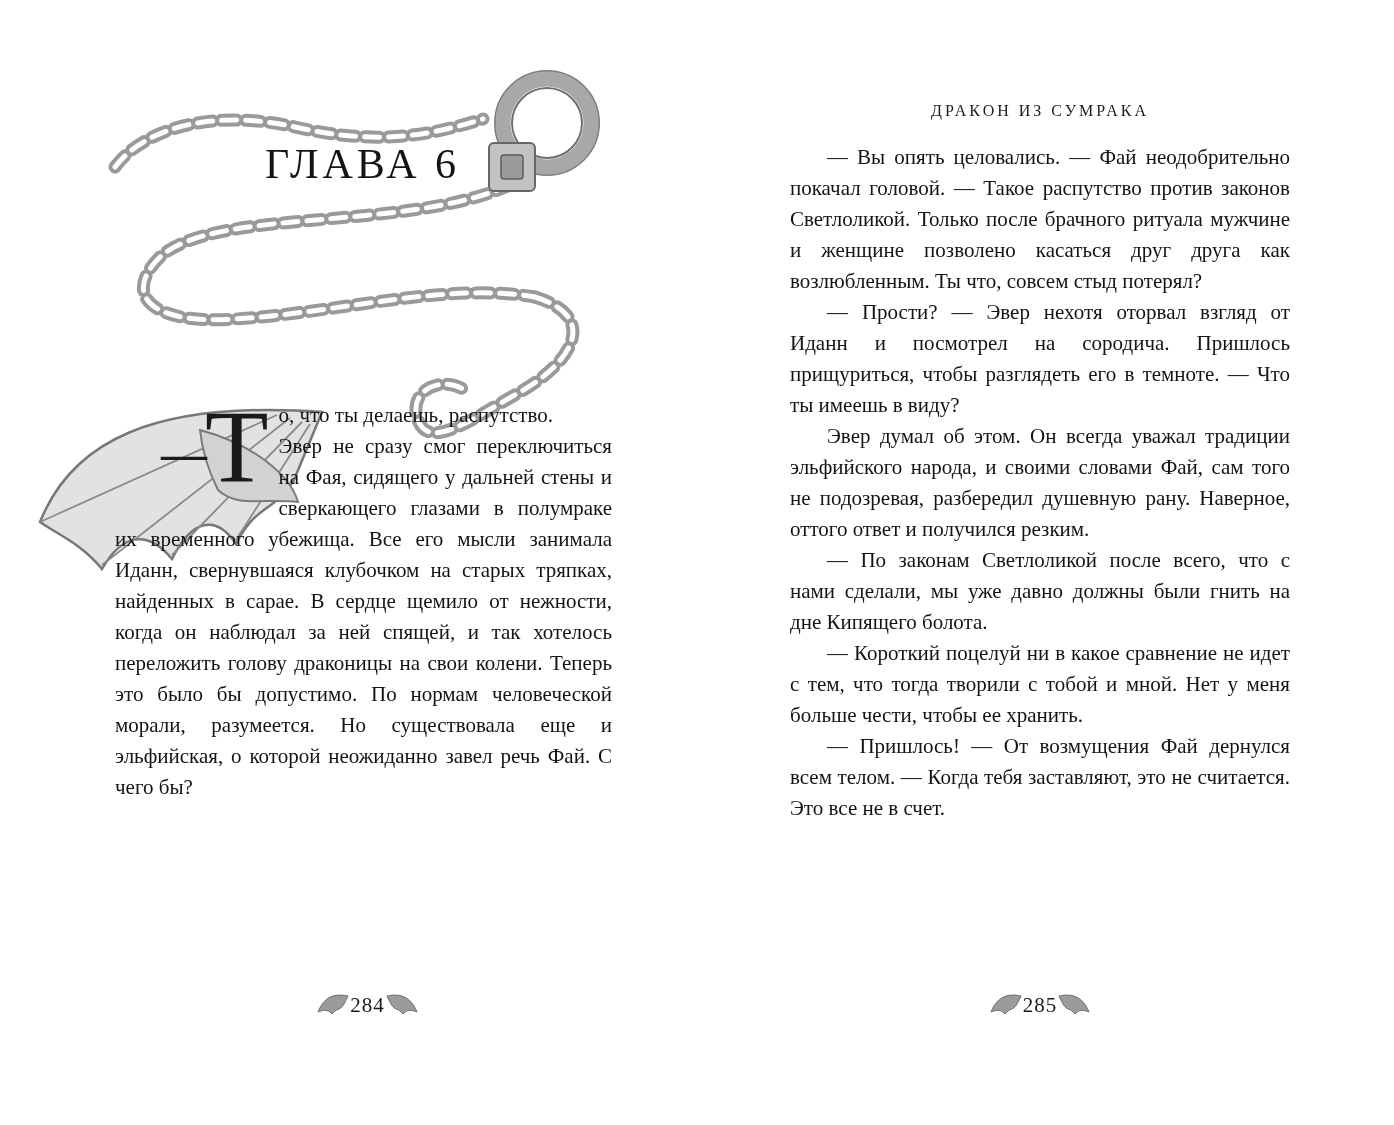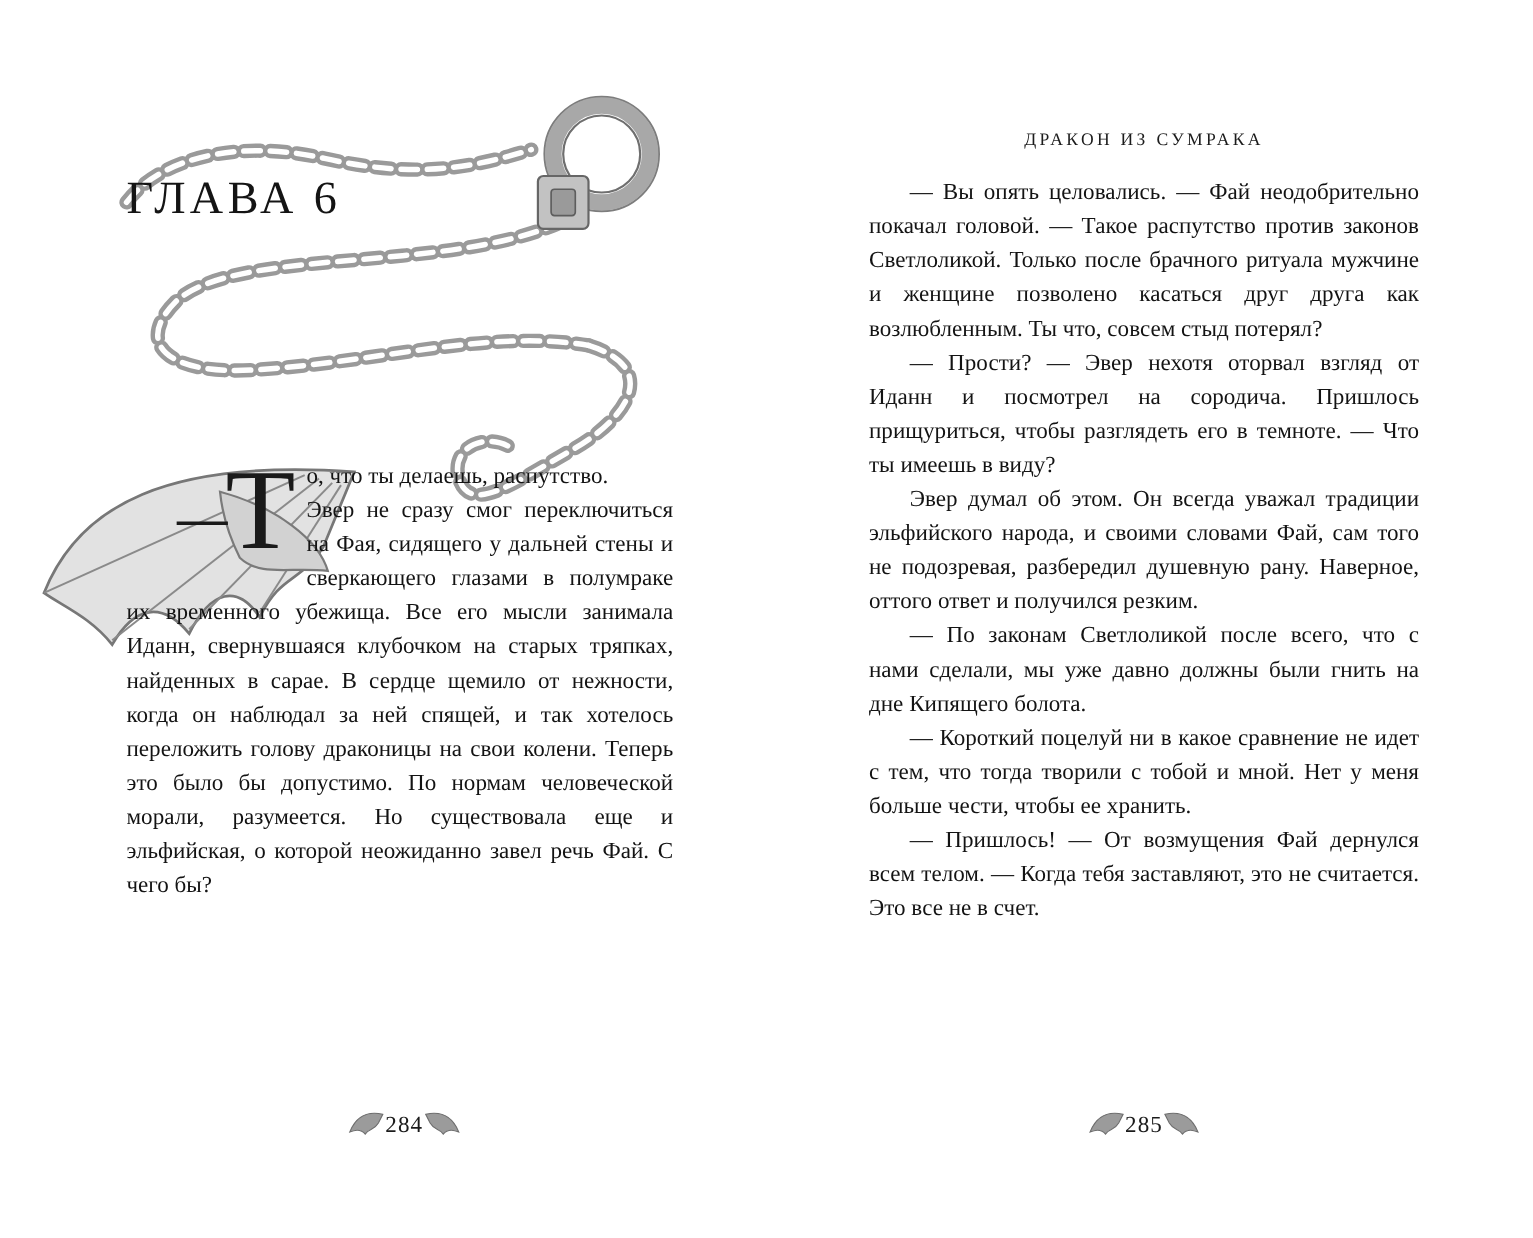--- a/index.html
+++ b/index.html
@@ -6,33 +6,33 @@
   html, body { margin: 0; padding: 0; }
   body {
     width: 1394px; height: 1125px;
     background: #ffffff;
     font-family: "Liberation Serif", "DejaVu Serif", serif;
     color: #111111;
     position: relative;
     overflow: hidden;
   }
 
-  .page { position: absolute; top: 17px; height: 805px; }
+  .page { position: absolute; top: 0; height: 805px; }
   #left-page  { left: 60px;  width: 560px; }
   #right-page { left: 788px; width: 504px; }
 
   
   .art { position: absolute; z-index: 1; pointer-events: none; }
   #chain-art { left: 5px; top: 55px; }
   #wing-art  { left: -28px; top: 382px; }
 
   
   .chapter-title {
     position: absolute; left: 55px; width: 495px; top: 140px;
-    text-align: left; z-index: 2;
+    text-align: center; z-index: 2;
     font-size: 42px; letter-spacing: 4px; color: #141414;
     font-weight: normal;
   }
   .chapter-subtitle {
     position: absolute; left: 55px; width: 495px; top: 242px;
     text-align: center; z-index: 2;
     font-size: 26px; font-weight: bold; color: #141414;
   }
 
   

